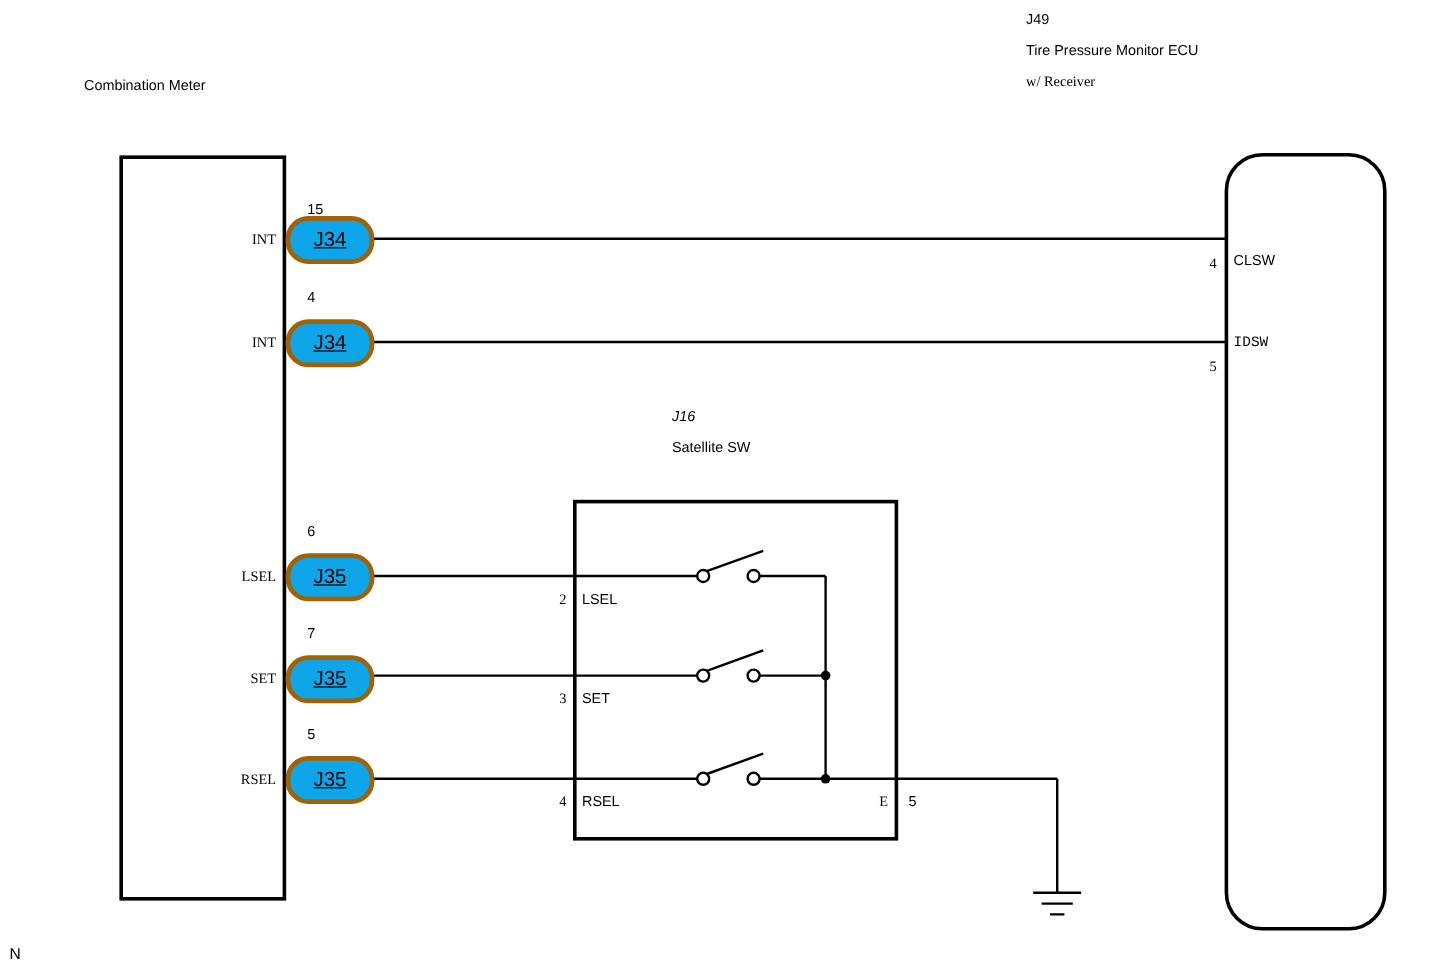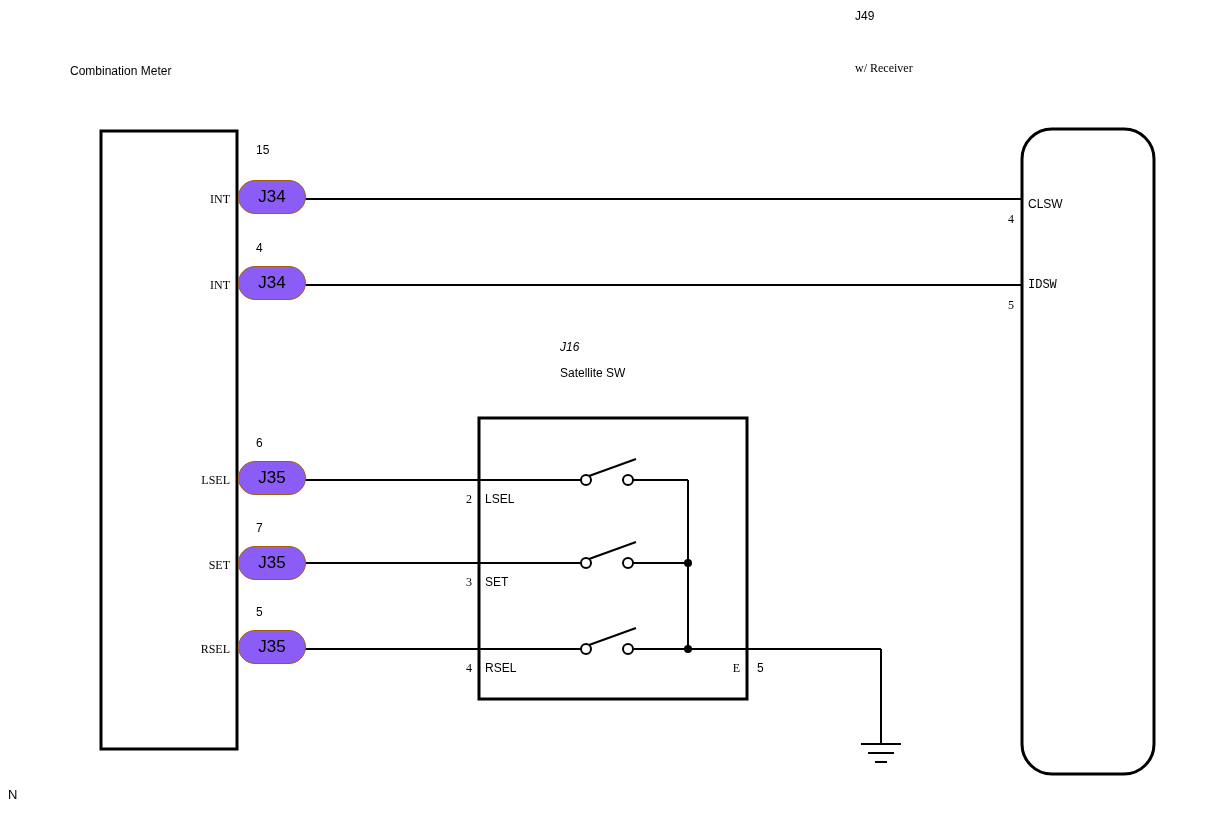--- a/index.html
+++ b/index.html
@@ -19,27 +19,28 @@
     color: #000;
     white-space: nowrap;
   }
   .right { text-align: right; font-family: Liberation Serif, serif; }
   .small { font-size: 13px; line-height: 15px; }
   svg { position: absolute; left: 0; top: 0; }
   .oval {
     position: absolute;
     width: 66px;
     height: 32px;
-    border: 1px solid #a16207;
+    border: 4px solid #a16207;
     border-radius: 19px;
-    background: #8b5cf6;
+    background: #0ea5e9;
     display: flex;
     align-items: center;
     justify-content: center;
     font-size: 17px;
+    text-decoration: underline;
   }
 </style>
 </head>
 <body>
 
 <div id="stage">
 
   <svg width="1210" height="814" viewBox="0 0 1210 814">
     <g fill="none" stroke="#000000">
 
@@ -89,43 +90,44 @@
       </g>
 
       <circle cx="688" cy="563" r="4" fill="#000" stroke="none"></circle>
       <circle cx="688" cy="649" r="4" fill="#000" stroke="none"></circle>
     </g>
   </svg>
 
   <div class="label" style="left:70px; top:61px;">Combination Meter</div>
 
   <div class="label right" style="left:150px; top:189px; width:80px;">INT</div>
-  <div class="label" style="left:256px; top:140px;">15</div>
+  <div class="label" style="left:256px; top:164px;">15</div>
   <div class="oval" style="left:238px; top:180px;">J34</div>
 
   <div class="label right" style="left:150px; top:275px; width:80px;">INT</div>
   <div class="label" style="left:256px; top:238px;">4</div>
   <div class="oval" style="left:238px; top:266px;">J34</div>
 
   <div class="label right" style="left:150px; top:470px; width:80px;">LSEL</div>
   <div class="label" style="left:256px; top:433px;">6</div>
   <div class="oval" style="left:238px; top:461px;">J35</div>
 
   <div class="label right" style="left:150px; top:555px; width:80px;">SET</div>
   <div class="label" style="left:256px; top:518px;">7</div>
   <div class="oval" style="left:238px; top:546px;">J35</div>
 
   <div class="label right" style="left:150px; top:639px; width:80px;">RSEL</div>
   <div class="label" style="left:256px; top:602px;">5</div>
   <div class="oval" style="left:238px; top:630px;">J35</div>
 
   <div class="label" style="left:855px; top:6px;">J49</div>
+  <div class="label" style="left:855px; top:32px;">Tire Pressure Monitor ECU</div>
   <div class="label" style="left:855px; top:58px;font-family:Liberation Serif, serif;">w/ Receiver</div>
 
-  <div class="label" style="left:1028px; top:194px;">CLSW</div>
+  <div class="label" style="left:1028px; top:207px;">CLSW</div>
   <div class="label right" style="left:970px; top:209px; width:44px;">4</div>
   <div class="label" style="left:1028px; top:275px;font-family:Liberation Mono, monospace;">IDSW</div>
   <div class="label right" style="left:970px; top:295px; width:44px;">5</div>
 
   <div class="label" style="left:560px; top:337px;font-style:italic;">J16</div>
   <div class="label" style="left:560px; top:363px;text-align:center;">Satellite SW</div>
 
   <div class="label right" style="left:448px; top:489px; width:24px;">2</div>
   <div class="label" style="left:485px; top:489px;">LSEL</div>
 

